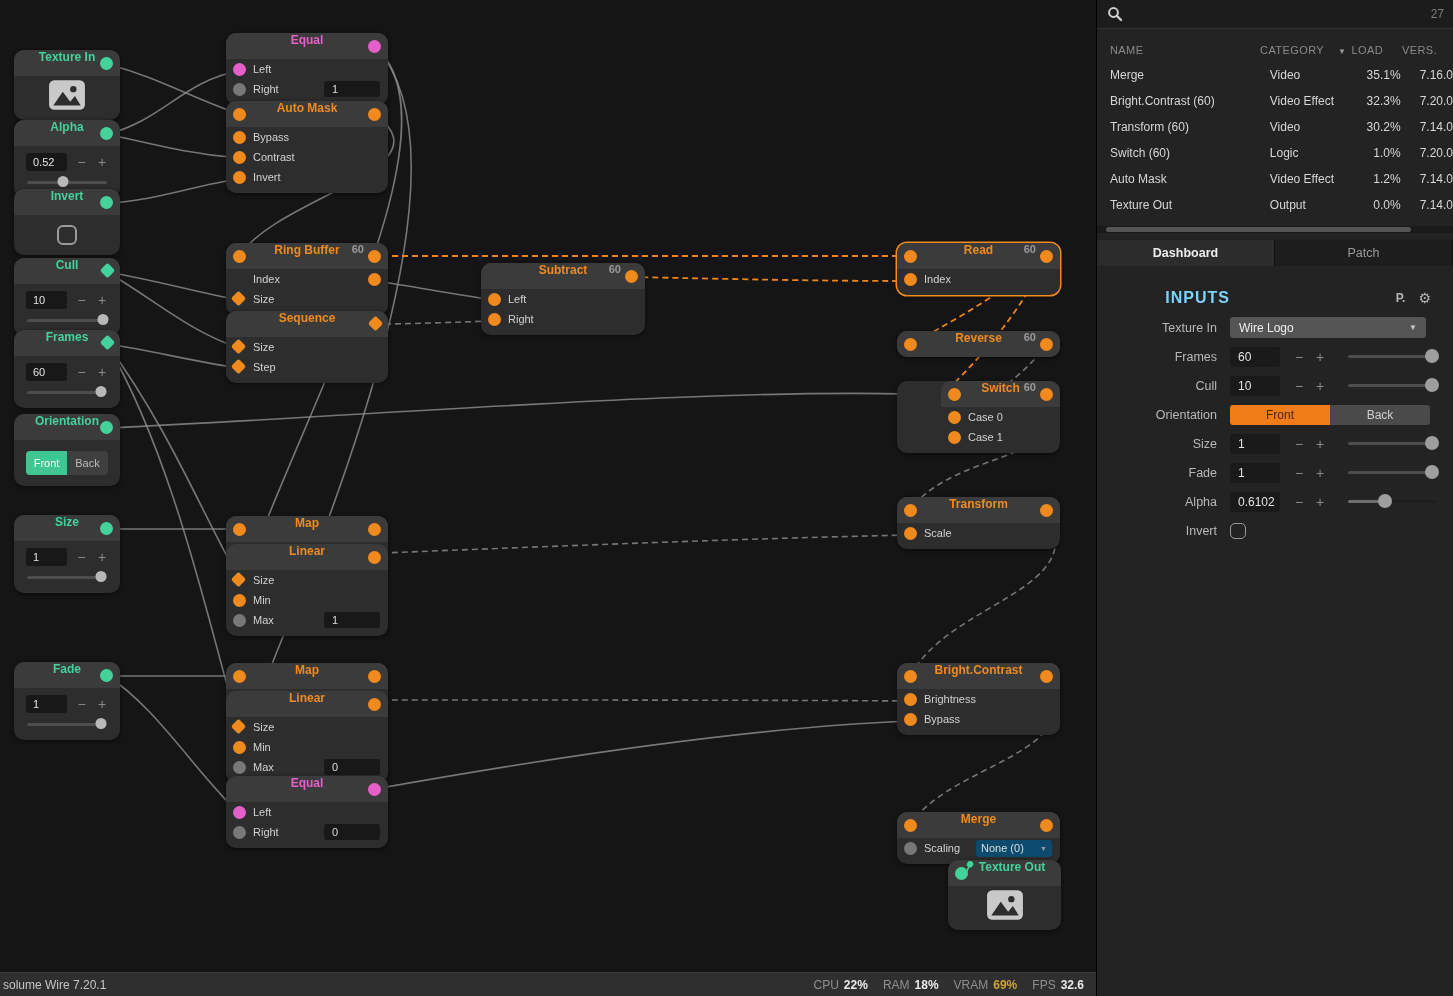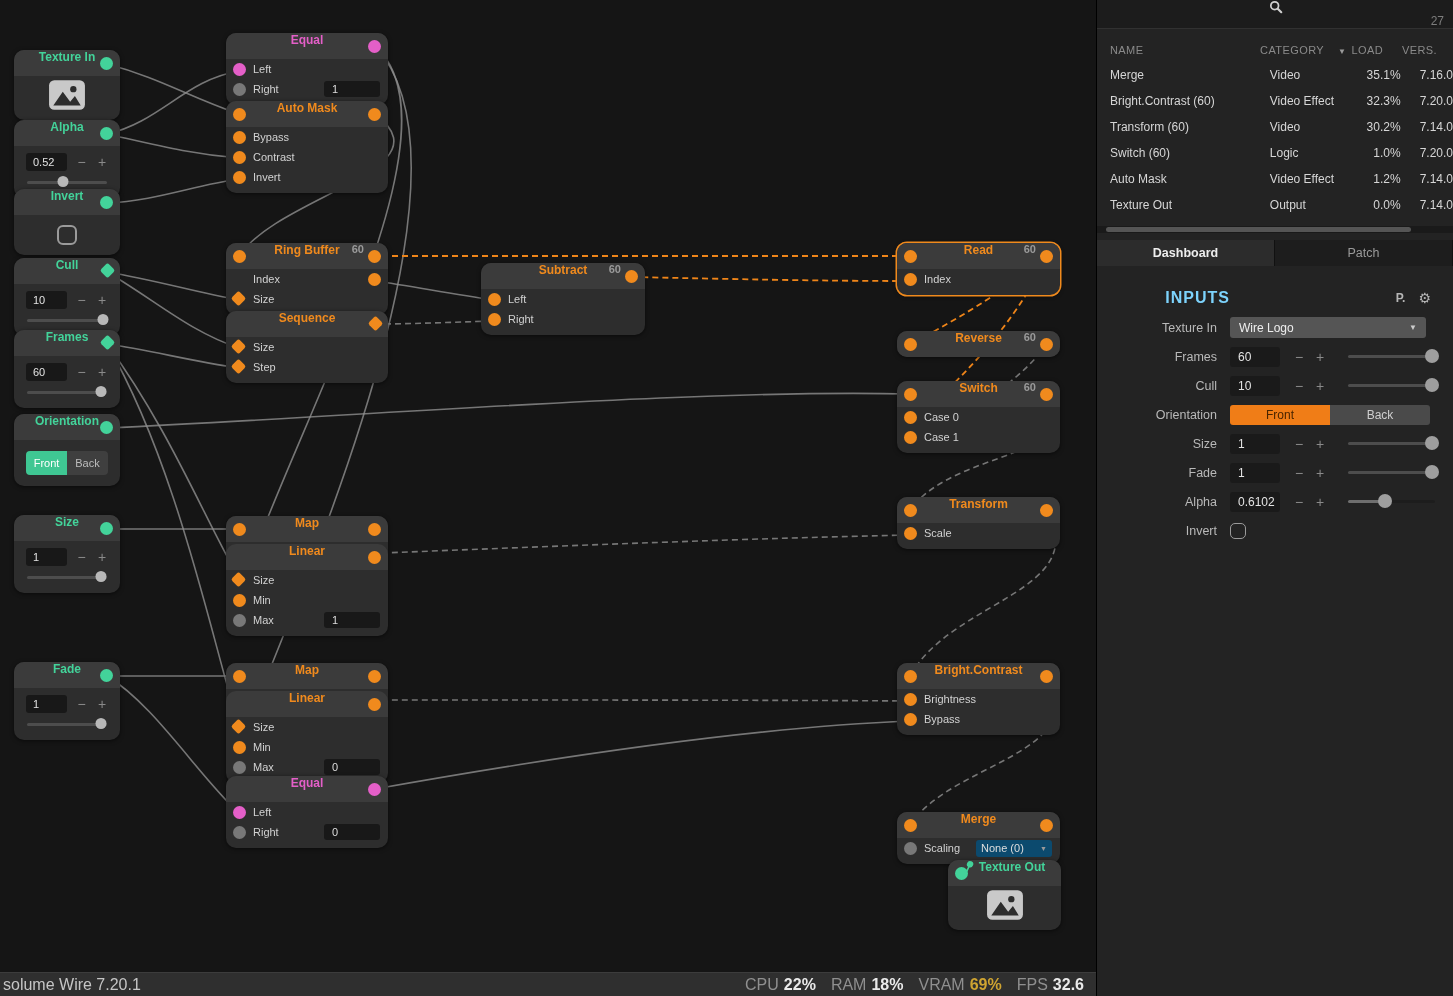--- a/index.html
+++ b/index.html
@@ -56,21 +56,21 @@
   .track { position:absolute; left:0; right:0; top:6px; height:3px; background:#4d4d4d; border-radius:2px; }
   .thumb { position:absolute; top:1px; width:11px; height:11px; border-radius:50%; background:#b8b8b8; transform:translateX(-50%); }
 
   .otoggle { display:flex; height:24px; margin:11px 12px; border-radius:4px; overflow:hidden; }
   .obtn { flex:1; display:flex; align-items:center; justify-content:center; background:#3f3f3f; color:#bdbdbd; font-size:11px; }
   .obtn.act-green { background:#3fc793; color:#fff; }
 
   
   #panel { position:absolute; left:1096px; top:0; width:357px; height:996px; background:#232323; border-left:1px solid #000; overflow:hidden; }
   .search { position:absolute; left:0; top:0; width:357px; height:29px; background:#1c1c1c;
-            border-bottom:1px solid #313131; display:flex; align-items:center; padding:0 10px;flex-direction:column; }
+            border-bottom:1px solid #313131; display:flex; align-items:center; padding:0 10px; }
   .search .count { margin-left:auto; color:#7d7d7d; font-size:12px; }
 
   .thead { position:absolute; top:38px; left:0; right:16px; height:24px; display:flex; align-items:center;
            padding-left:13px; color:#8a8a8a; font-size:11px; letter-spacing:.4px; }
   #table-body { position:absolute; top:62px; left:0; right:0; }
   .trow { display:flex; align-items:center; height:26px; padding-left:13px; color:#d6d6d6; font-size:12px; }
   .tc-name { width:160px; } .tc-cat { width:81px; }
   .tc-load { width:50px; text-align:right; } .tc-vers { margin-left:19px; white-space:nowrap; }
   .sort { font-size:8px; margin-right:5px; color:#9a9a9a; }
 
@@ -100,21 +100,21 @@
   .pslider { position:relative; width:87px; height:15px; margin-left:21px; }
   .ptrack { position:absolute; left:0; right:0; top:6px; height:3px; background:#4d4d4d; border-radius:2px; }
   .pthumb { position:absolute; top:0; width:14px; height:14px; border-radius:50%; background:#9e9e9e; transform:translateX(-50%); }
   .ptoggle { width:200px; height:20px; display:flex; border-radius:3px; overflow:hidden; font-size:12px; }
   .pobtn { flex:1; display:flex; align-items:center; justify-content:center; background:#4a4a4a; color:#cfcfcf; }
   .pobtn.act-orange { background:#f07d17; color:#492500; }
   .pcheck { width:16px; height:16px; border:1.5px solid #9a9a9a; border-radius:5px; }
 
   
   #statusbar { position:absolute; left:0; top:972px; width:1096px; height:24px; background:#2f2f2f;
-               border-top:1px solid #3c3c3c; display:flex; align-items:center; font-size:16px; }
+               border-top:1px solid #3c3c3c; display:flex; align-items:center; font-size:12px; }
   .app-title { color:#c5c5c5; padding-left:3px; }
   #stats { margin-left:auto; display:flex; gap:15px; padding-right:12px; }
   .stat { display:flex; gap:5px; }
   .stat .lbl { color:#8f8f8f; }
   .stat .val { color:#eaeaea; font-weight:bold; }
   .stat .val.hl { color:#cfa431; }
 </style>
 </head>
 <body>
 
@@ -416,21 +416,21 @@
           </div>
         </div>
         <div class="node" style="left: 897px; top: 331px; width: 163px;">
           <div class="nhead bare">
             <span class="port in p-orange"></span>
             <span class="ntitle c-orange">Reverse</span>
             <span class="badge">60</span>
             <span class="port out p-orange"></span>
           </div>
         </div>
-        <div class="node" style="left: 897px; top: 381px; width: 163px;">
+        <div class="node" style="left: 897px; top: 381px; width: 163px; padding-left: 44px;">
           <div class="nhead">
             <span class="port in p-orange"></span>
             <span class="ntitle c-orange">Switch</span>
             <span class="badge">60</span>
             <span class="port out p-orange"></span>
           </div>
           <div class="nrow">
             <span class="port rleft p-orange"></span>
             <span class="rlabel">Case 0</span>
           </div>

